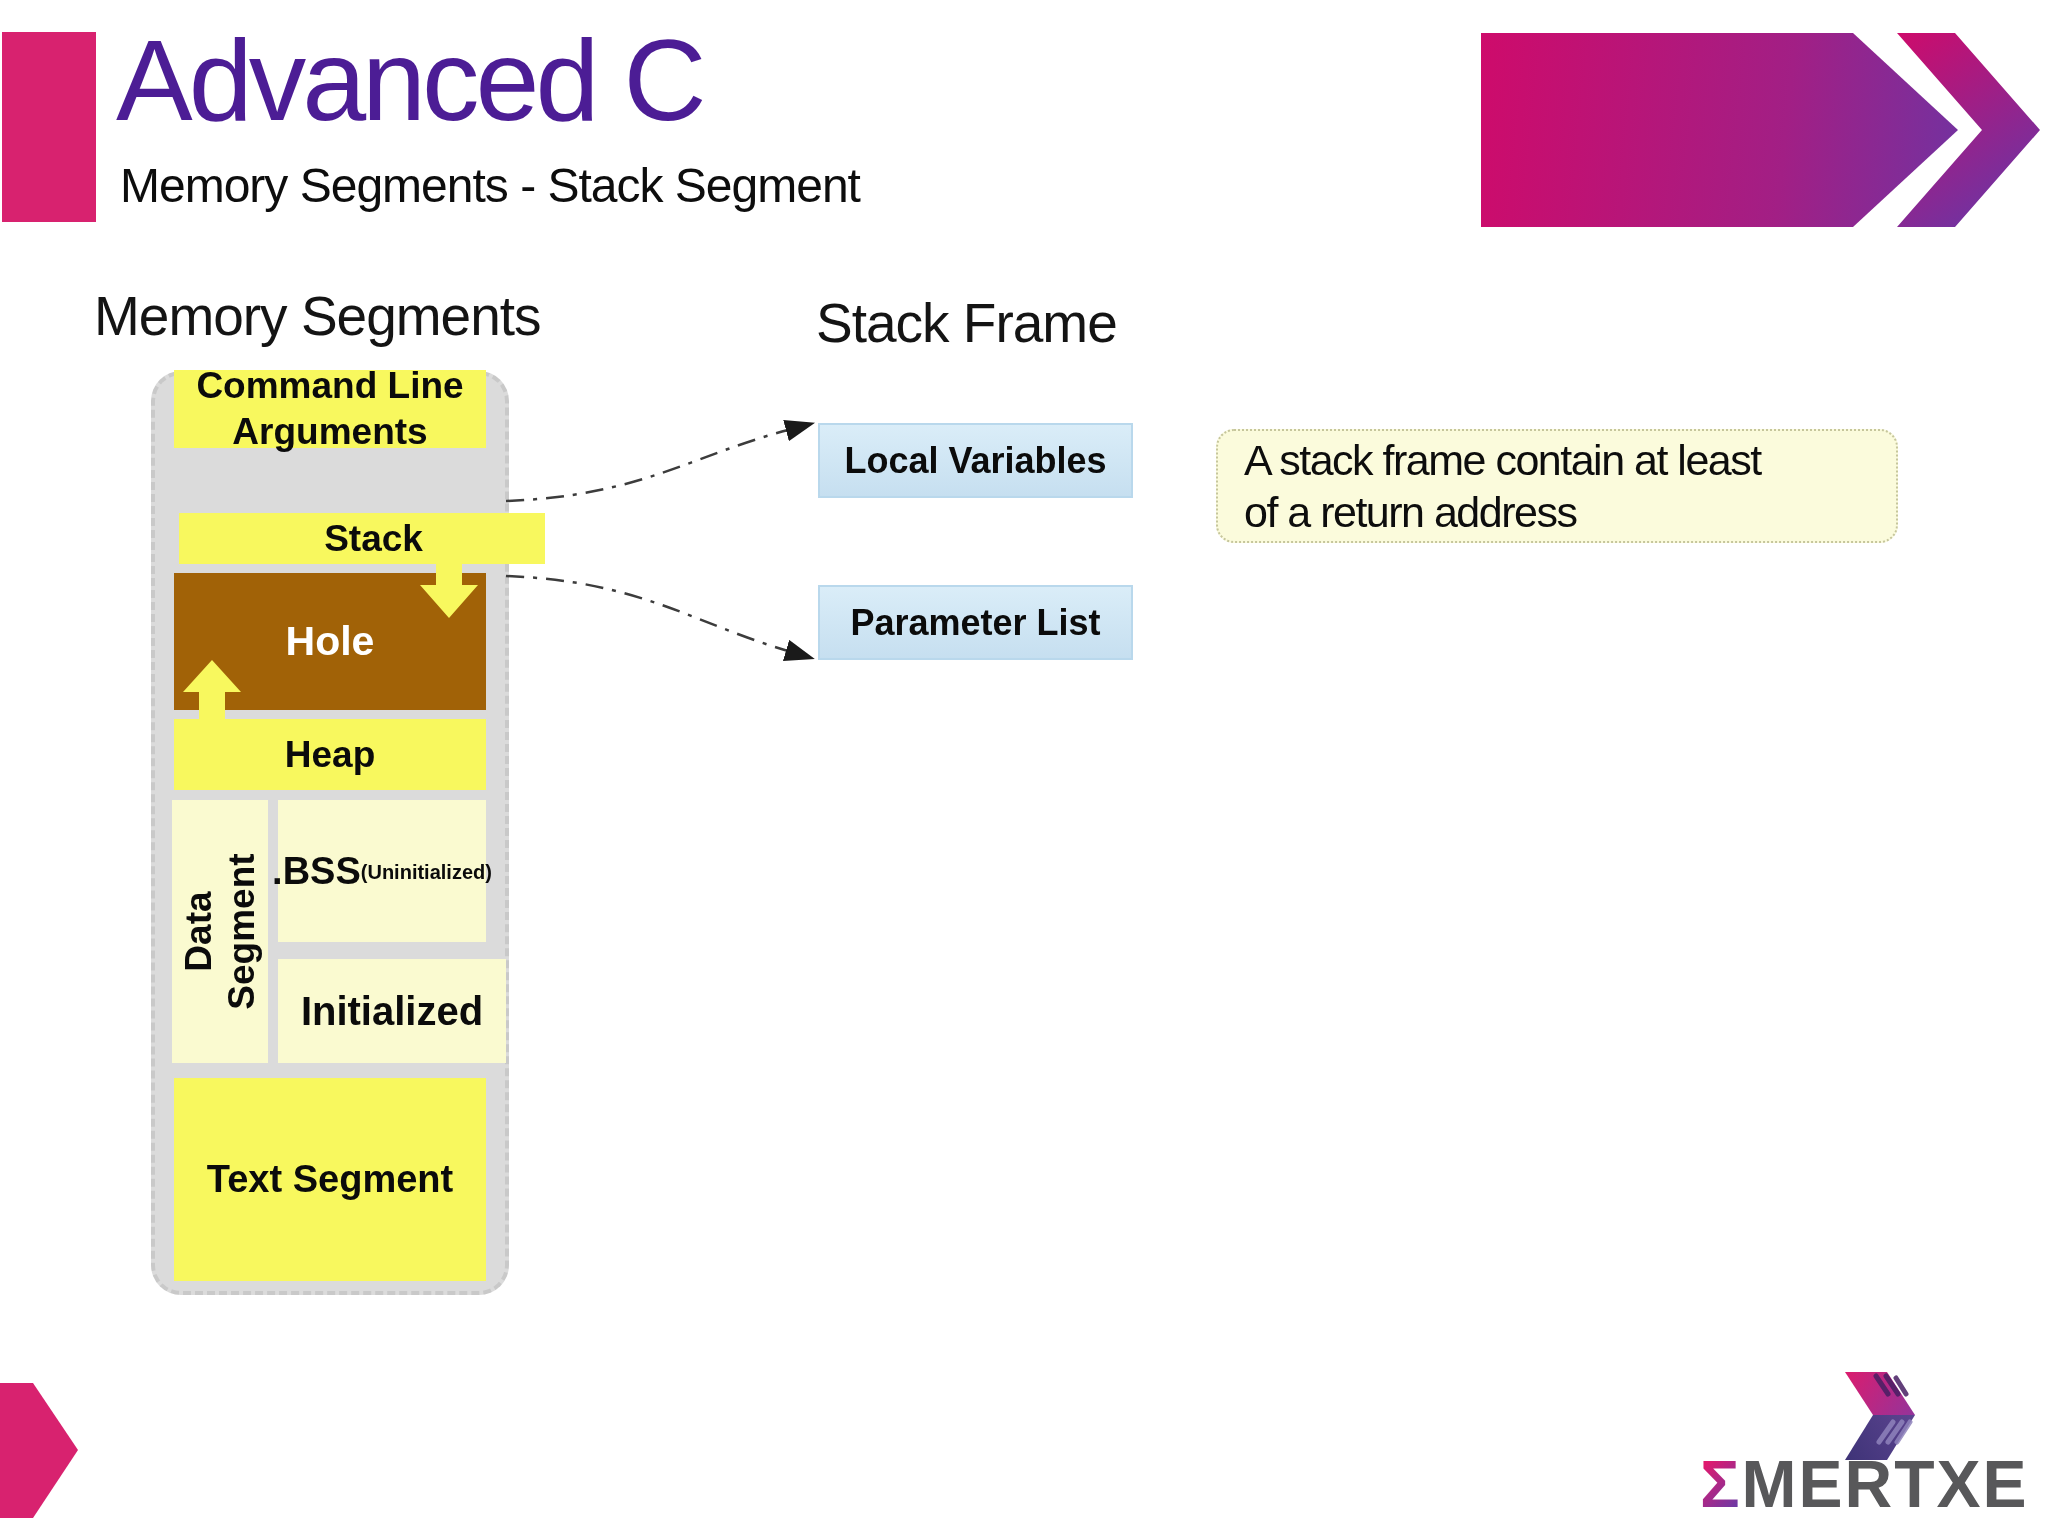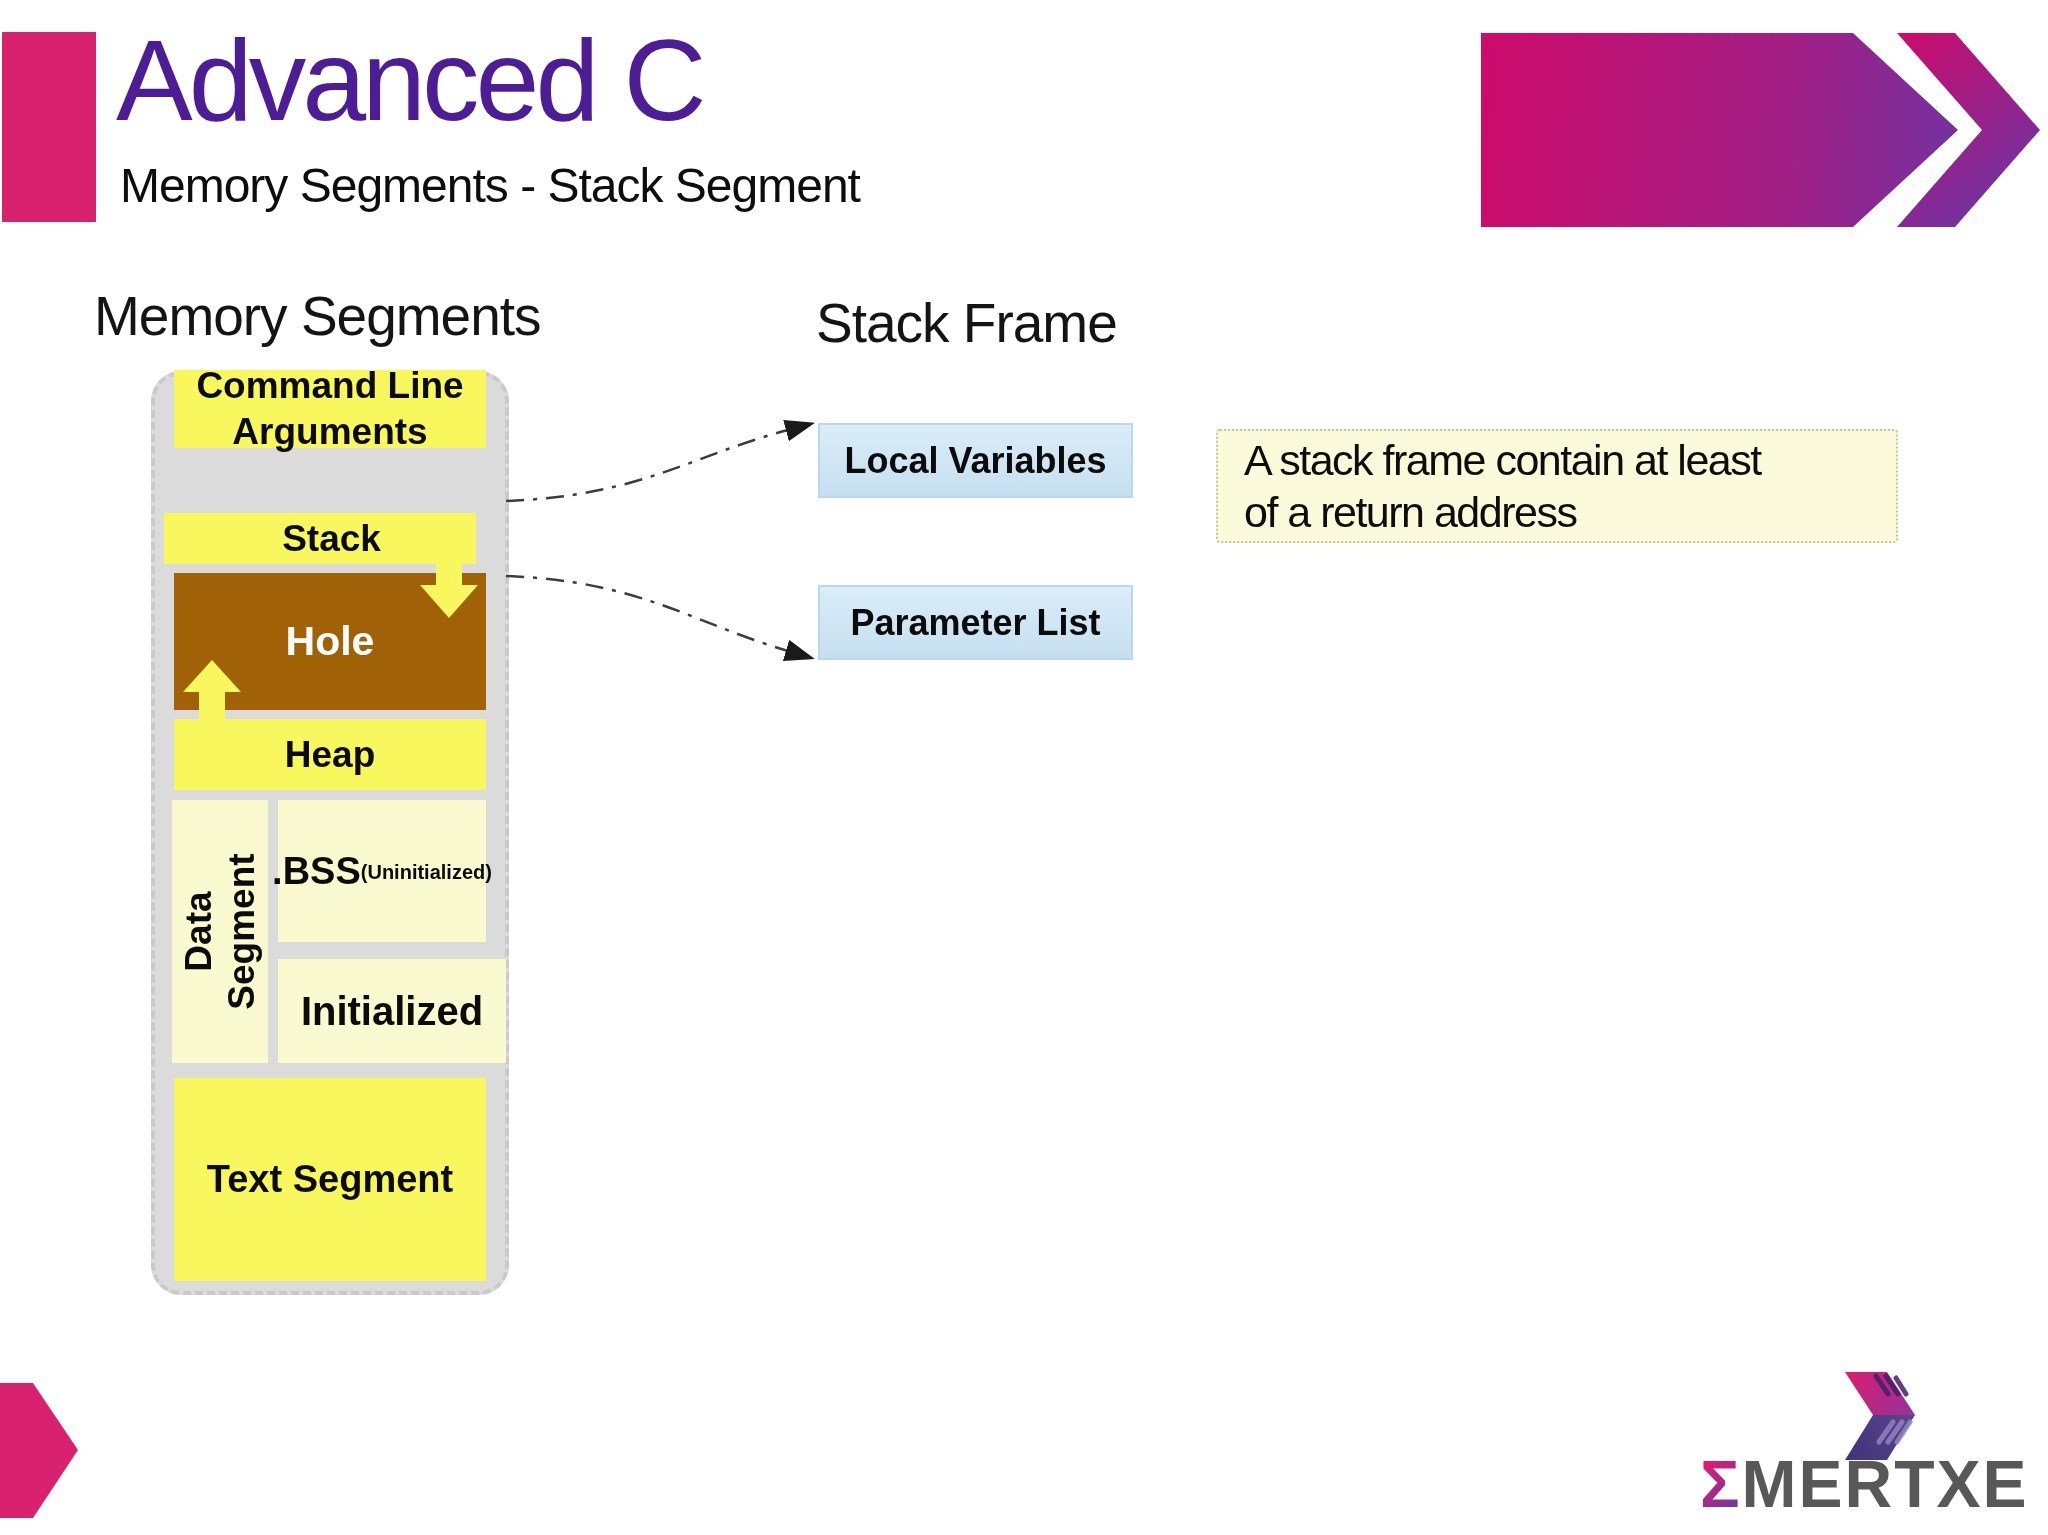--- a/index.html
+++ b/index.html
@@ -24,21 +24,21 @@
   .sf-heading  { left:816px; top:291px; }
 
   
   .mem-container { left:151px; top:371px; width:358px; height:924px;
     background:#DBDBDB; border:4px dashed #C9C9C9; border-radius:30px; }
   .box { display:flex; align-items:center; justify-content:center; text-align:center;
     font-weight:700; color:#0b0b0b; }
   .yellow { background:#F8F85E; }
   .pale   { background:#FAFAD0; }
   .b-cla  { left:174px; top:370px;  width:312px; height:78px; font-size:37px; line-height:1.25; }
-  .b-stack{ left:164px; top:513px;  width:312px; height:51px;  font-size:37px;padding-left:23px; }
+  .b-stack{ left:179px; top:513px;  width:366px; height:51px;  font-size:37px;padding-left:23px; }
   .b-hole { left:174px; top:573px;  width:312px; height:137px; font-size:41px;
             background:#a16207; color:#ffffff; font-weight:700; }
   .b-heap { left:174px; top:719px;  width:312px; height:71px;  font-size:37px; }
   .b-dseg { left:172px; top:800px;  width:96px;  height:263px; font-size:37px; }
   .b-dseg .rot { transform:rotate(-90deg); white-space:pre-line; line-height:1.15; text-align:center; }
   .b-bss  { left:278px; top:800px;  width:208px; height:142px; flex-direction:row; }
   .bss-title { font-size:38px; font-weight:700; }
   .bss-sub   { font-size:20px; font-weight:700; margin-top:2px; }
   .b-init { left:278px; top:959px;  width:228px; height:104px; font-size:40px; }
   .b-text { left:174px; top:1078px; width:312px; height:203px; font-size:38px; }
@@ -46,21 +46,21 @@
   
   .sf-box { left:818px; width:315px; height:75px;
     background:linear-gradient(#DAEDF8,#C6DFF0);
     border:2px solid #B9D8EC;
     display:flex; align-items:center; justify-content:center;
     font-size:36px; font-weight:700; color:#0b0b0b; }
   .sf-0 { top:423px; } .sf-1 { top:503px; } .sf-2 { top:585px; }
 
   
   .note { left:1216px; top:429px; width:682px; height:114px;
-    background:#FBFBDC; border:2px dotted #C6C69C; border-radius:4px;
+    background:#FBFBDC; border:2px dotted #C6C69C; border-radius:18px;
     display:flex; align-items:center; padding:6px 26px;
     font-size:43px; letter-spacing:-1.5px; line-height:1.22; white-space:pre-line; color:#0d0d0d; }
 
   
   .overlay { left:0; top:0; pointer-events:none; }
 
   
   .footer-arrow { left:0; top:1383px; }
   .logo { left:1700px; top:1446px; display:flex; align-items:flex-start;
     font-size:66px; font-weight:700; letter-spacing:0px; white-space:nowrap; }

